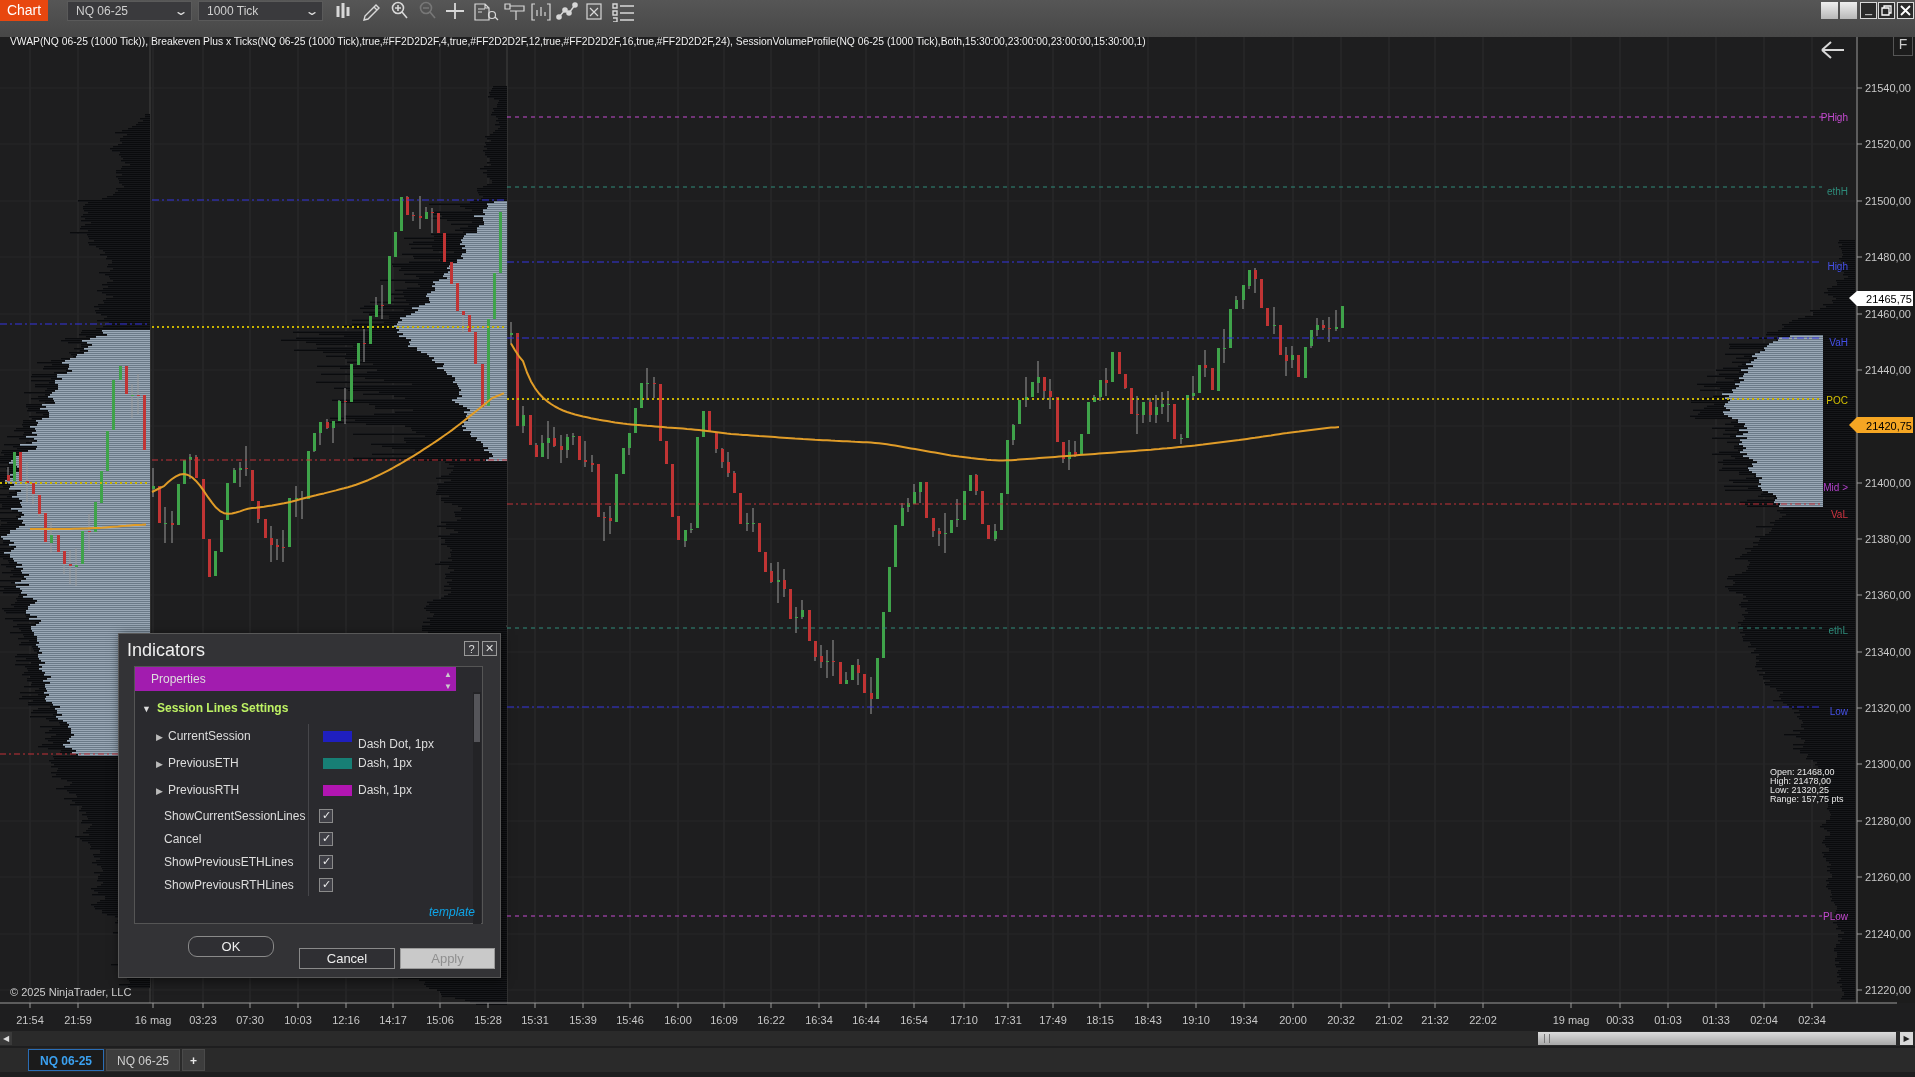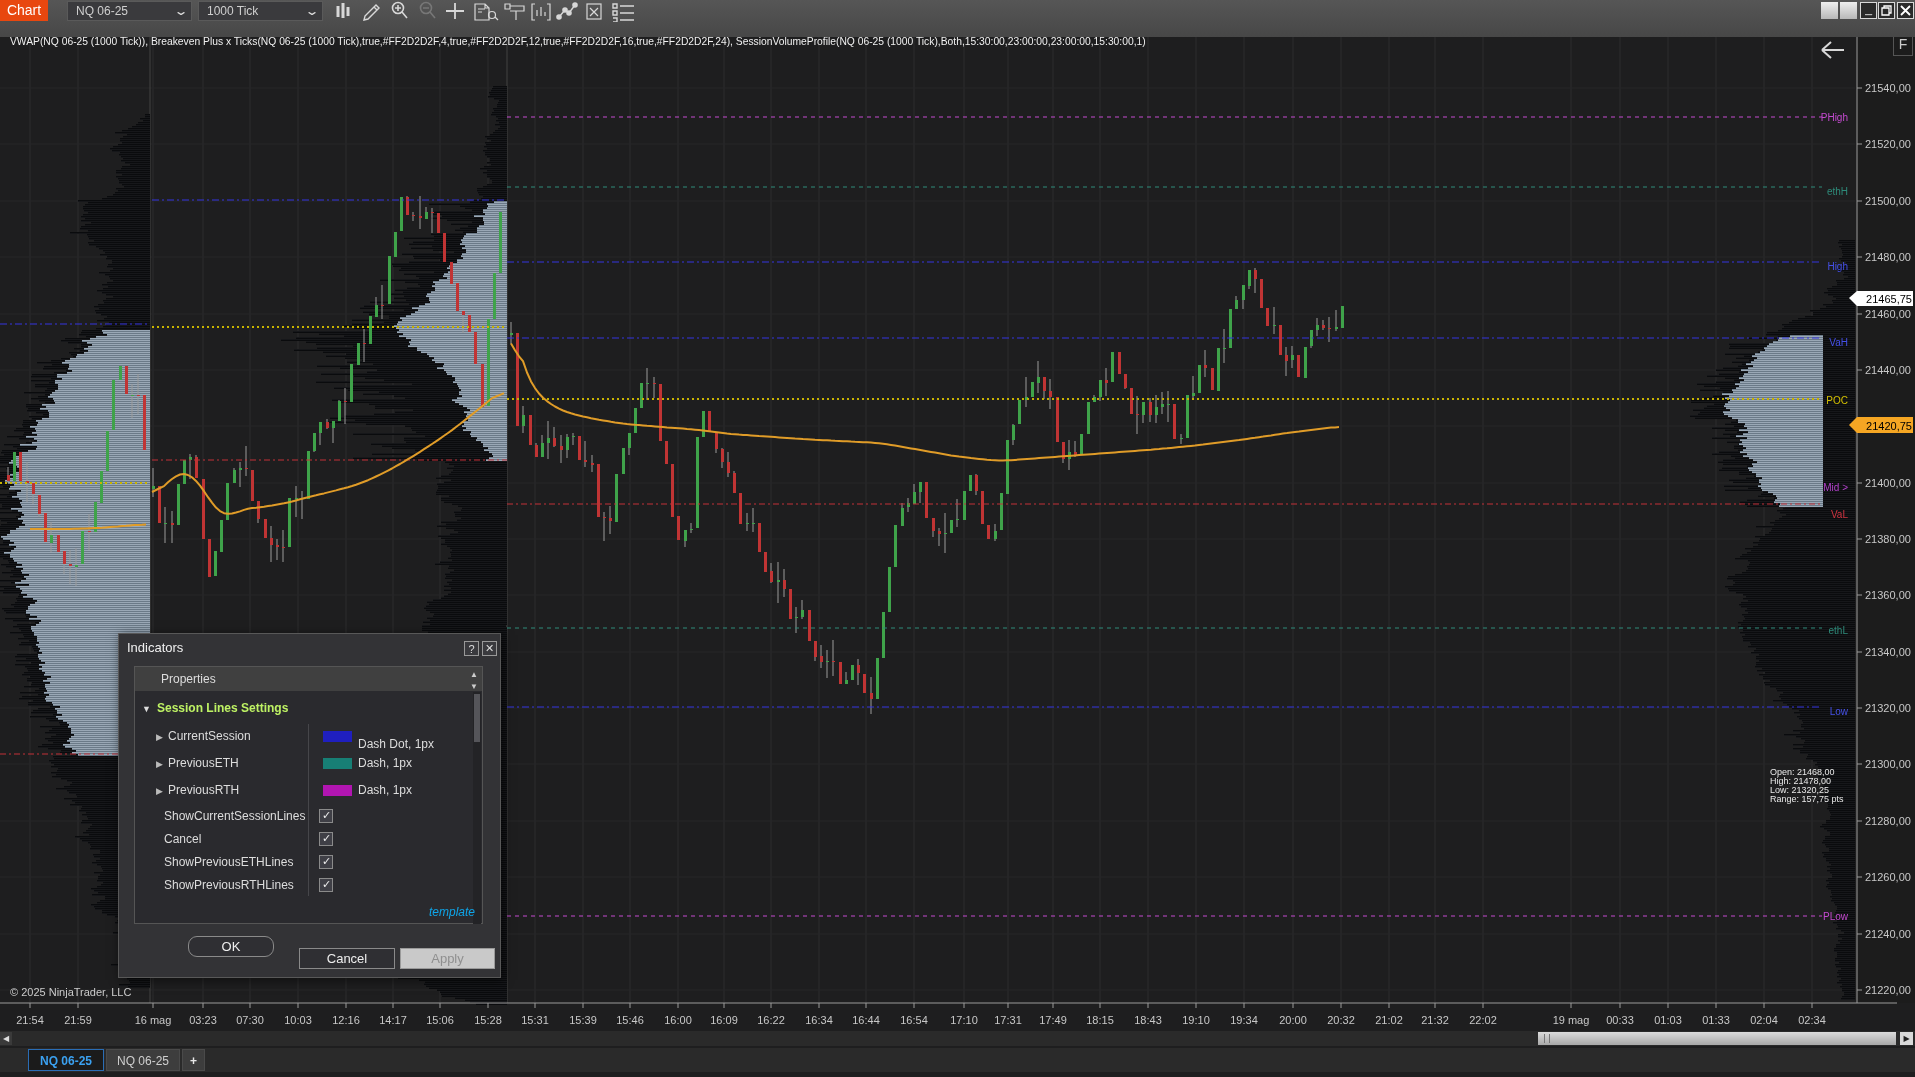--- a/index.html
+++ b/index.html
@@ -180,25 +180,25 @@
       </svg>
  </div>
  <div class="winbtn" style="left:1897px;background:#2a2a2a;border:1px solid #d8d8d8;">
    <svg width="15" height="15" viewBox="0 0 15 15">
         <path d="M3 3l9 9M12 3l-9 9" stroke="#fff" stroke-width="1.8"></path>
       </svg>
  </div>
 </div>
 
 <div id="dlg">
- <div style="position:absolute;left:8px;top:6px;font-size:13px;color:#f0f0f0;">Indicators</div>
+ <div style="position:absolute;left:8px;top:6px;font-size:18px;color:#f0f0f0;">Indicators</div>
  <div style="position:absolute;left:345px;top:7px;width:15px;height:15px;border:1px solid #999;background:#3a3a3e;color:#ddd;font-size:11px;text-align:center;line-height:14px;">?</div>
  <div style="position:absolute;left:363px;top:7px;width:15px;height:15px;border:1px solid #999;background:#3a3a3e;color:#ddd;font-size:11px;text-align:center;line-height:13px;">✕</div>
  <div style="position:absolute;left:15px;top:32px;width:349px;height:258px;background:#2a2a2e;border:1px solid #555;">
-   <div style="position:absolute;left:0;top:0;width:347px;height:24px;background:#404040;color:#ddd;line-height:24px;padding-left:26px;">Properties
+   <div style="position:absolute;left:0;top:0;width:321px;height:24px;background:#a21caf;color:#ddd;line-height:24px;padding-left:16px;">Properties
      <span style="position:absolute;right:4px;top:-4px;color:#ccc;font-size:8px;">▲</span>
      <span style="position:absolute;right:4px;top:8px;color:#ccc;font-size:8px;">▼</span>
    </div>
    <div style="position:absolute;right:1px;top:25px;width:8px;height:232px;background:#232326;">
      <div style="position:absolute;left:1px;top:2px;width:6px;height:48px;background:#55555a;"></div>
    </div>
    <div style="position:absolute;left:0;top:25px;width:340px;height:232px;overflow:hidden;">
      <div style="position:absolute;left:7px;top:12px;color:#ddd;font-size:9px;">▼</div>
      <div style="position:absolute;left:22px;top:9px;font-weight:bold;color:#bef264;">Session Lines Settings</div>
      <div style="position:absolute;left:173px;top:32px;width:1px;height:172px;background:#46464a;"></div>

